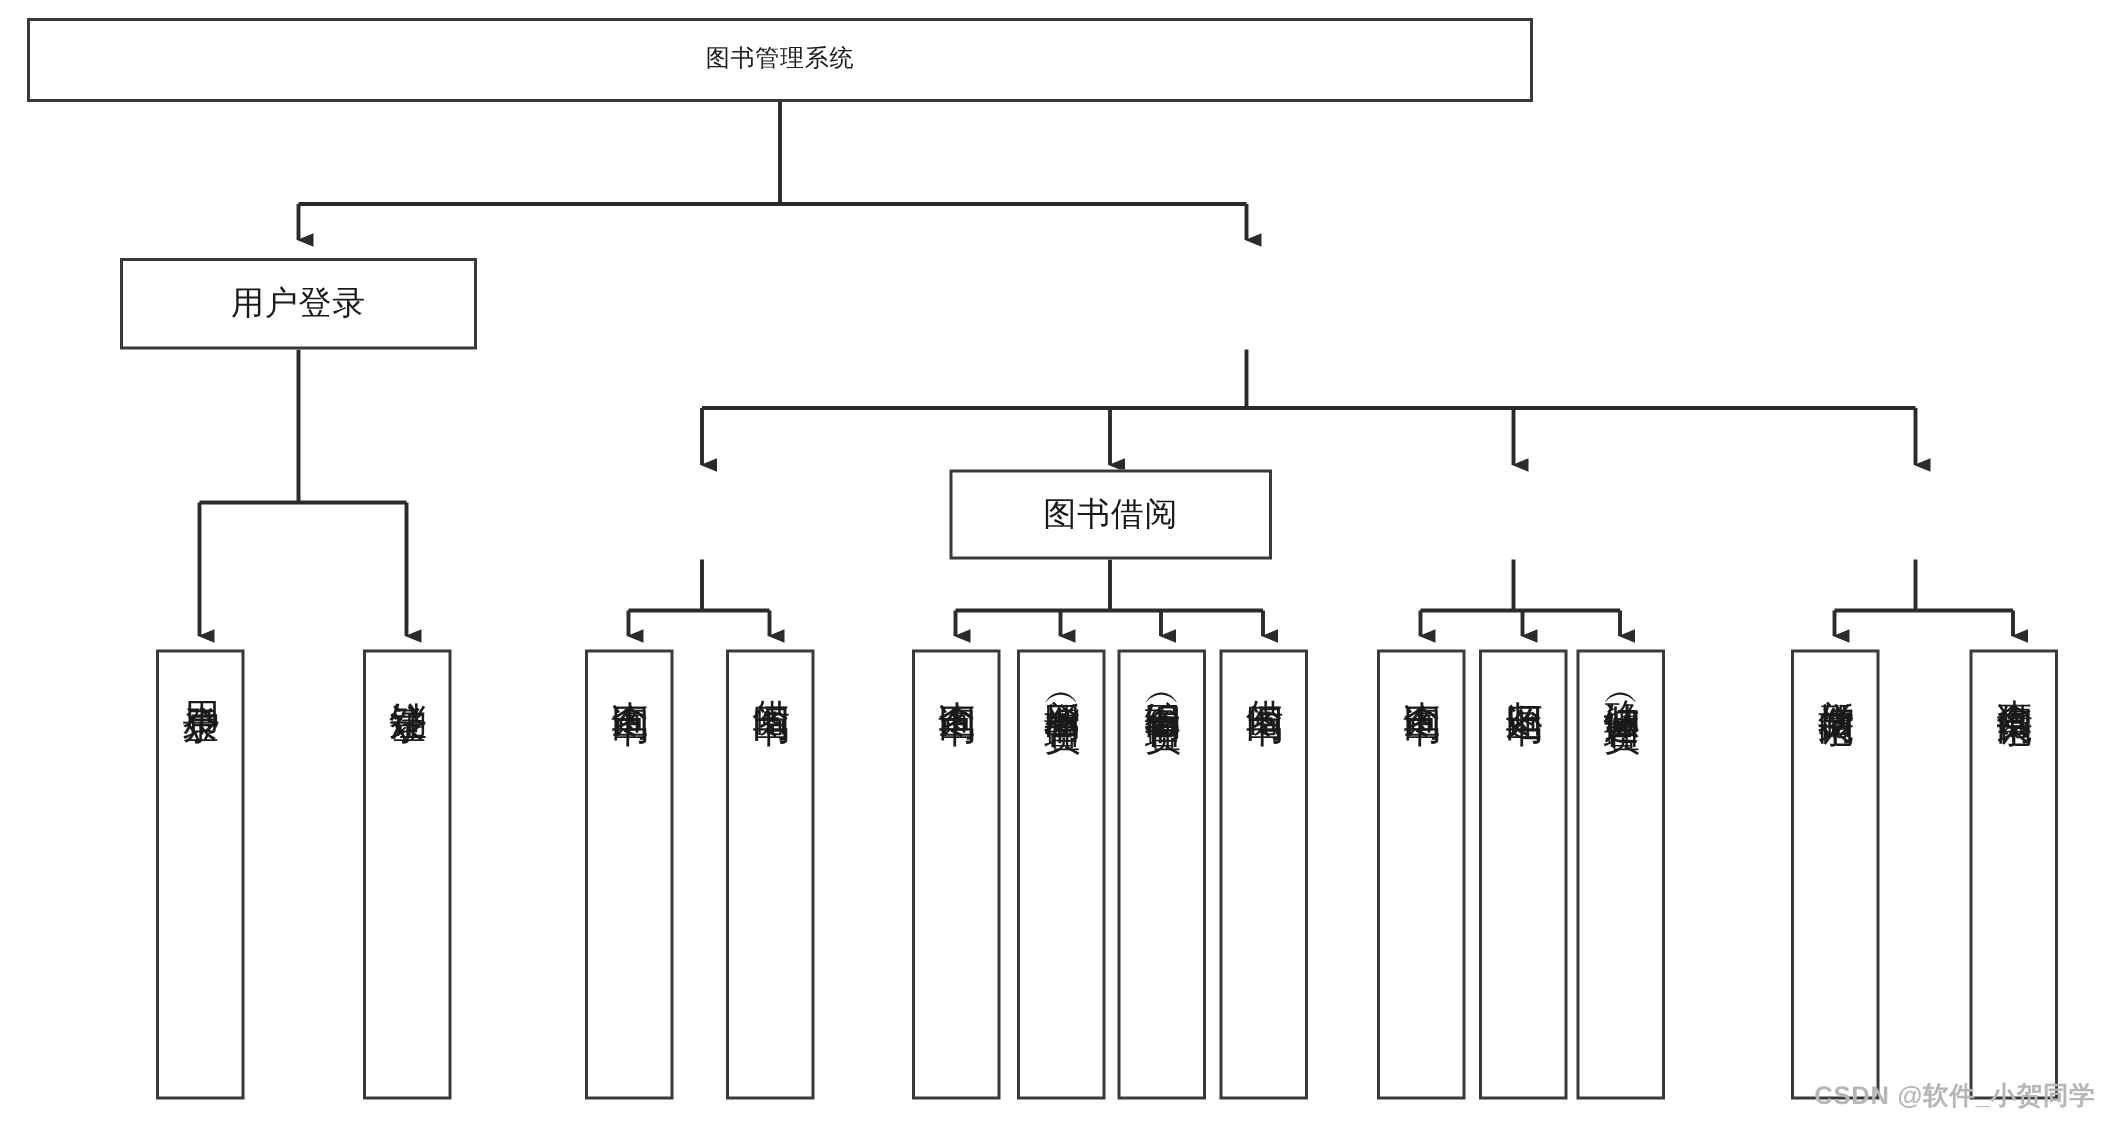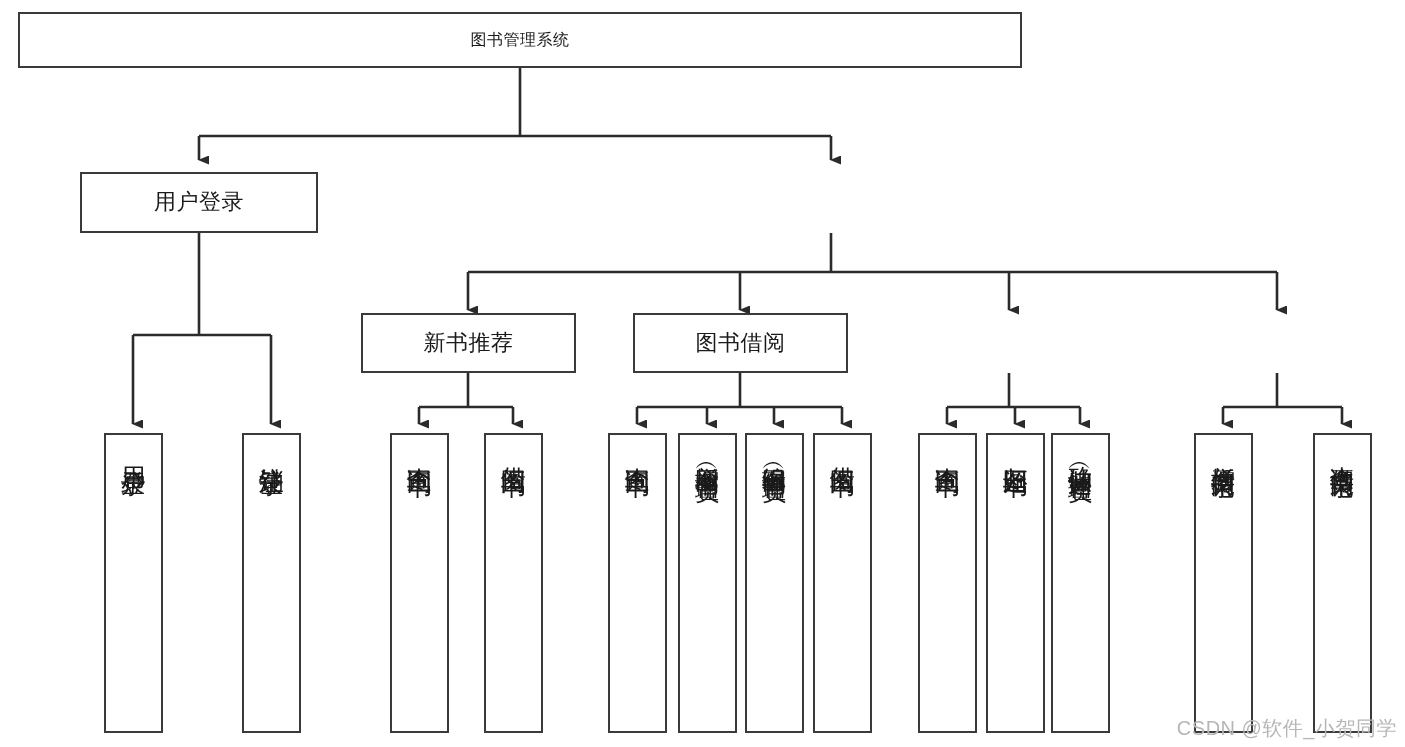--- a/index.html
+++ b/index.html
@@ -69,25 +69,26 @@
     letter-spacing: 2px;
     white-space: nowrap;
   }
   .node.leaf.leaf-tall .node-label {
     font-size: 24px;
   }
   .watermark {
     position: absolute;
     right: 8px;
     bottom: 5px;
-    font-size: 20px;
+    font-size: 17px;
     color: #b6b6b6;
     letter-spacing: 0.5px;
     z-index: 5;
     white-space: nowrap;
+    font-weight: bold;
   }
 </style>
 </head>
 <body>
 
 <div id="diagram-root">
 
   <svg id="connector-layer" viewBox="0 0 1405 747" xmlns="http://www.w3.org/2000/svg">
     <defs>
       <marker id="arrowhead" markerWidth="9" markerHeight="11" refX="4.5" refY="10" orient="auto" markerUnits="userSpaceOnUse">
@@ -140,23 +141,20 @@
 
   <div class="node level-root" style="left:18px; top:12px; width:1004px; height:56px;">
     <span class="node-label">图书管理系统</span>
   </div>
 
   <div class="node level-1" style="left:80px; top:172px; width:238px; height:61px;">
     <span class="node-label">用户登录</span>
   </div>
 
 
-  <div class="node level-2" style="left:361px; top:313px; width:215px; height:60px;">
-    <span class="node-label">新书推荐</span>
-  </div>
 
   <div class="node level-2" style="left:633px; top:313px; width:215px; height:60px;">
     <span class="node-label">图书借阅</span>
   </div>
 
 
 
   <div class="node leaf" style="left:104px; top:433px; width:59px; height:300px;">
     <span class="node-label">用户登录</span>
   </div>

